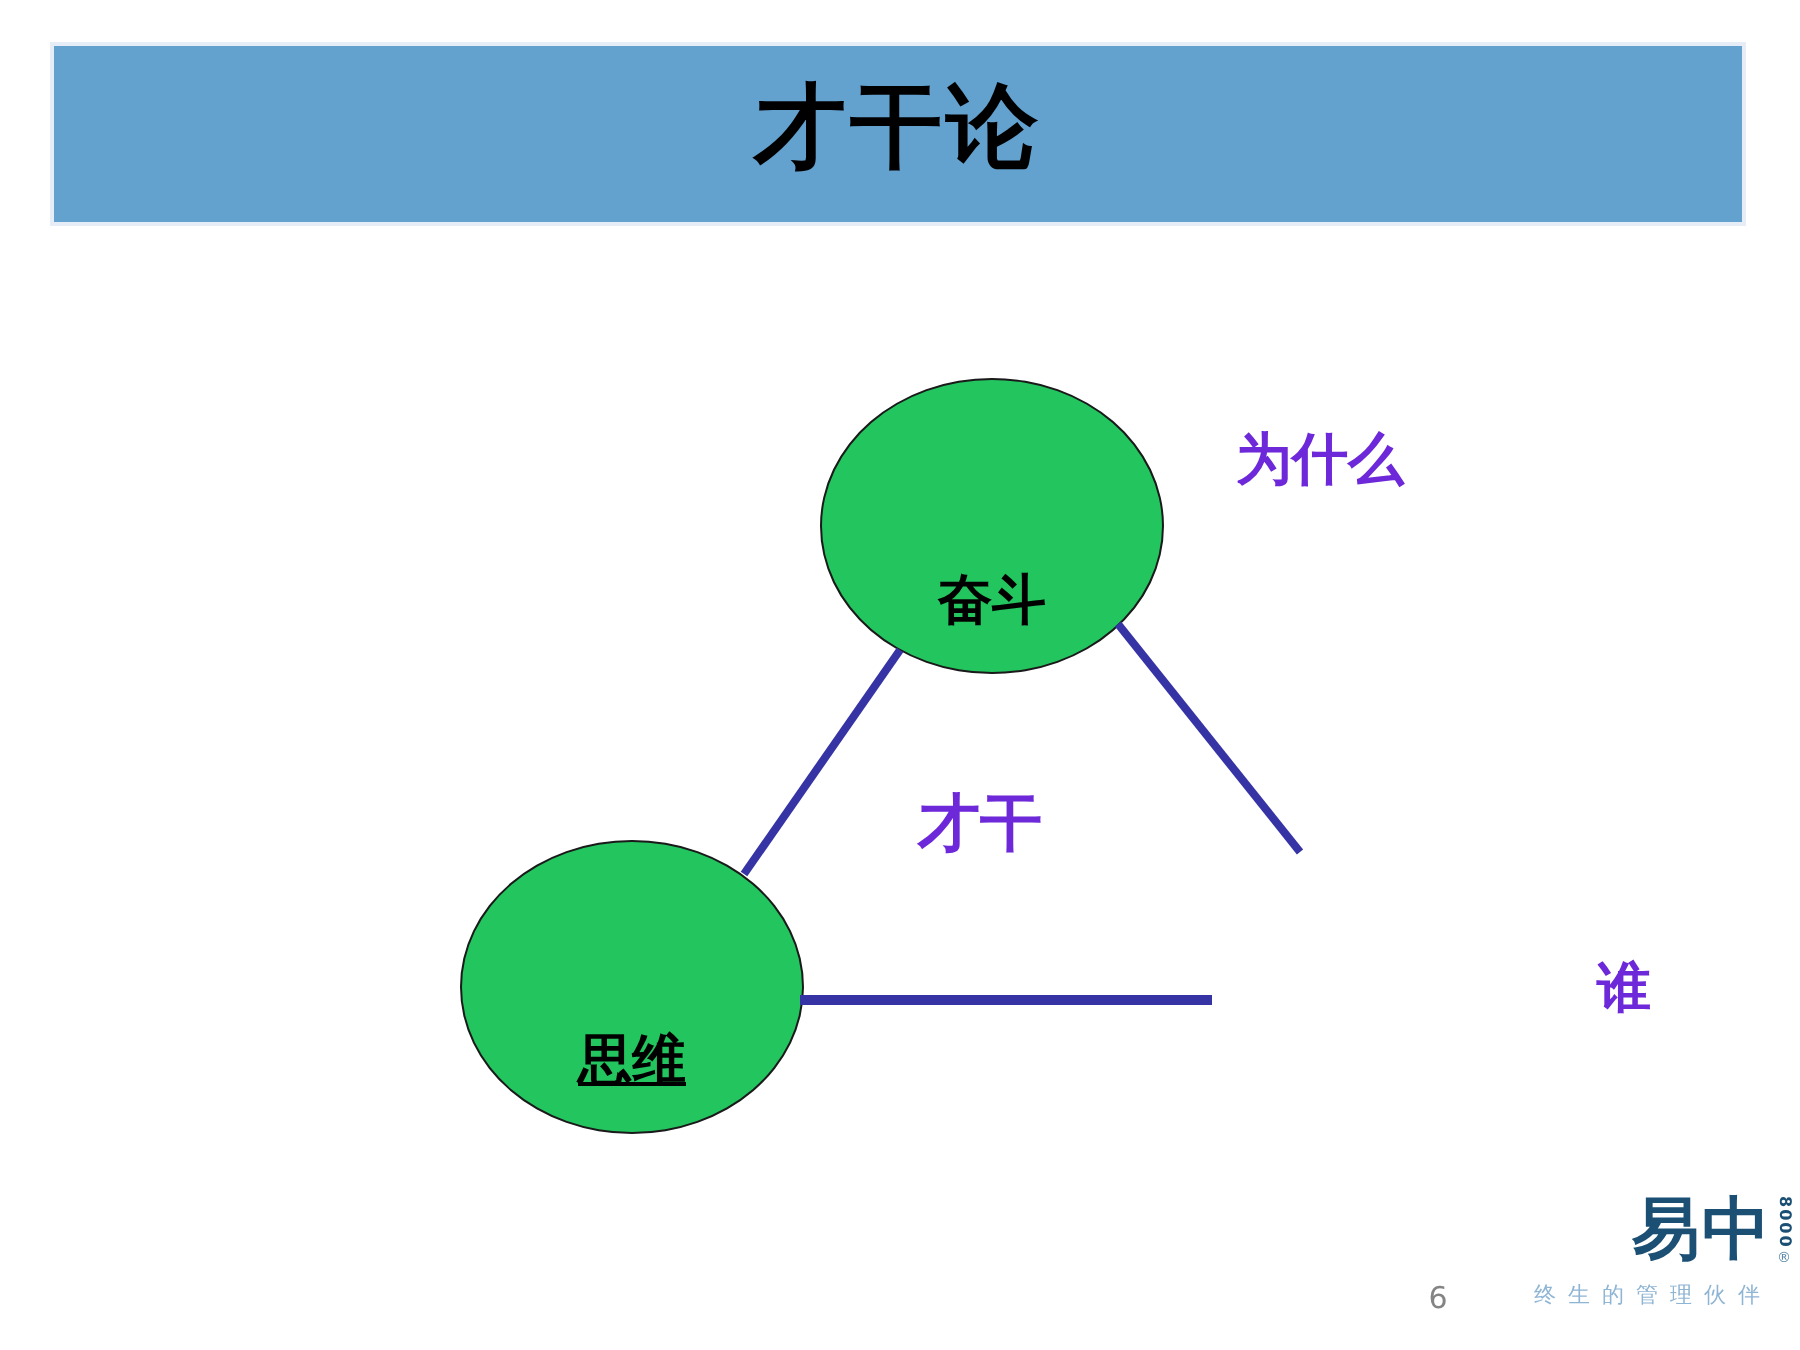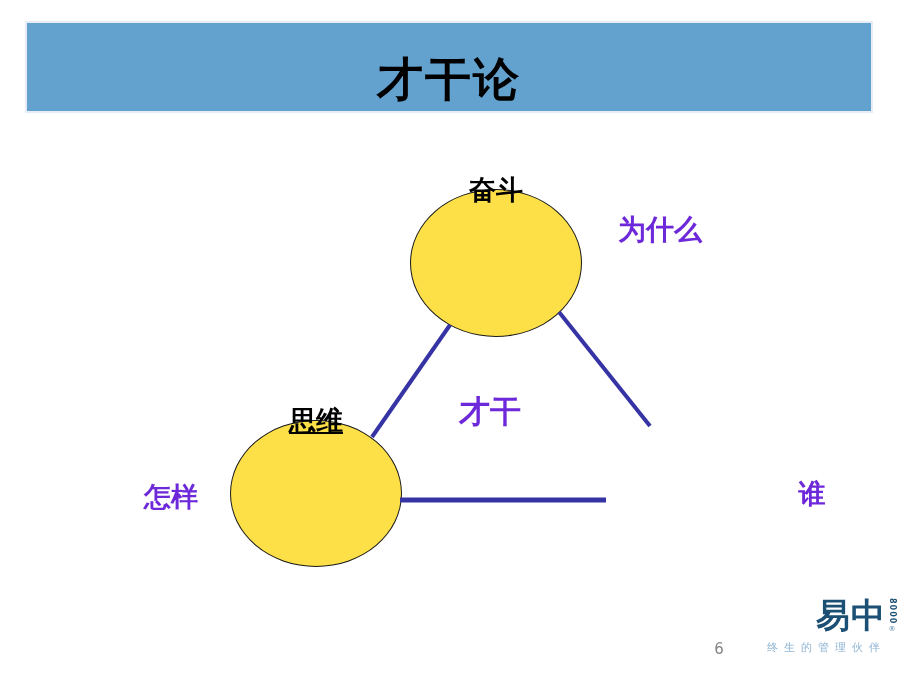--- a/index.html
+++ b/index.html
@@ -13,39 +13,39 @@
   }
 
   
   .banner {
     position: absolute;
     left: 25px; top: 21px;
     width: 844px; height: 88px;
     background: #63A1CF;
     border: 2px solid #E7EDF7;
     display: flex;
-    align-items: flex-end;
+    align-items: flex-start;
     justify-content: center;
   }
   .banner .title {
     font-size: 46px;
     font-weight: bold;
     color: #000000;
     padding-top: 10px;
     letter-spacing: 2px;
   }
 
   
   .node {
     position: absolute;
     border: 1px solid #1a1a1a;
     border-radius: 50%;
-    background: #fde047;
+    background: #22c55e;
     display: flex;
-    align-items: flex-start;
+    align-items: flex-end;
     justify-content: center;
     z-index: 1;
   }
   .node-top         { left: 410px; top: 189px; width: 170px; height: 146px; }
   .node-bottom-left { left: 230px; top: 420px; width: 170px; height: 145px; text-decoration: underline; }
   .node-bottom-right{ left: 598px; top: 421px; width: 168px; height: 144px; }
   .node .node-label {
     position: relative;
     top: -18px;
     font-size: 27px;
@@ -151,21 +151,20 @@
   </div>
 
   <svg class="connectors" viewBox="0 0 900 675" xmlns="http://www.w3.org/2000/svg">
     <line x1="450" y1="325" x2="372" y2="437" stroke="#3634A4" stroke-width="4"></line>
     <line x1="559" y1="312" x2="650" y2="426" stroke="#3634A4" stroke-width="4"></line>
     <line x1="400" y1="500" x2="606" y2="500" stroke="#3634A4" stroke-width="5"></line>
   </svg>
 
   <div class="float-label center-label">才干</div>
   <div class="float-label label-why">为什么</div>
-  <div class="float-label label-how">怎样</div>
   <div class="float-label label-who">谁</div>
 
   <div class="logo">
     <span class="logo-text">易中</span>
     <span class="logo-side">
       <span class="logo-vertical">8000</span>
       <span class="logo-reg">®</span>
     </span>
   </div>
   <div class="tagline">终生的管理伙伴</div>

